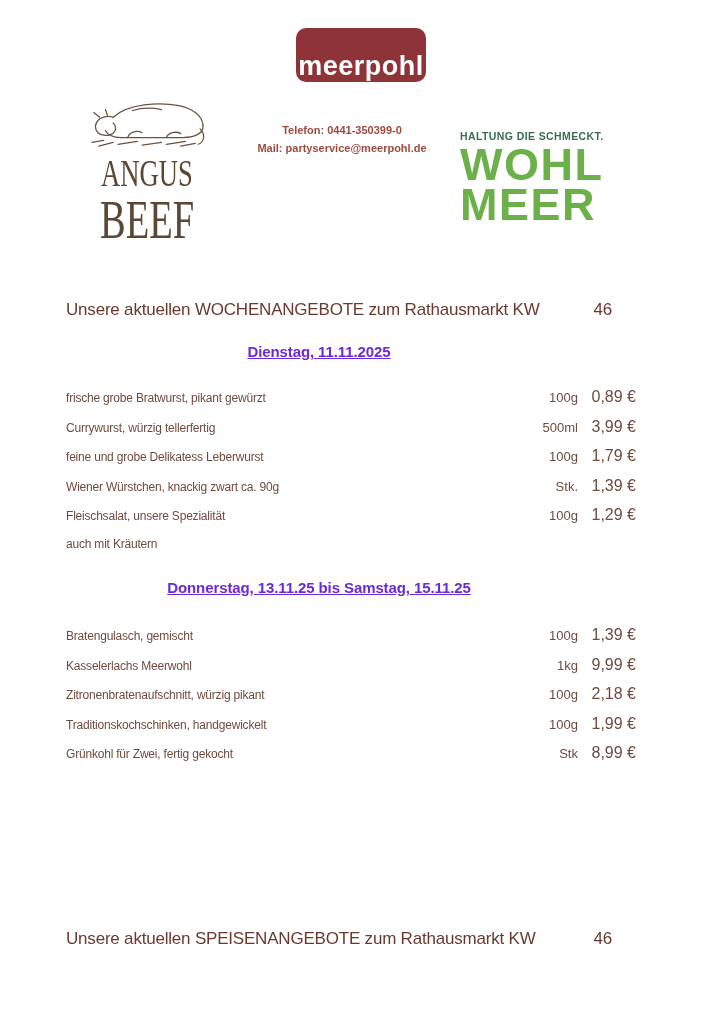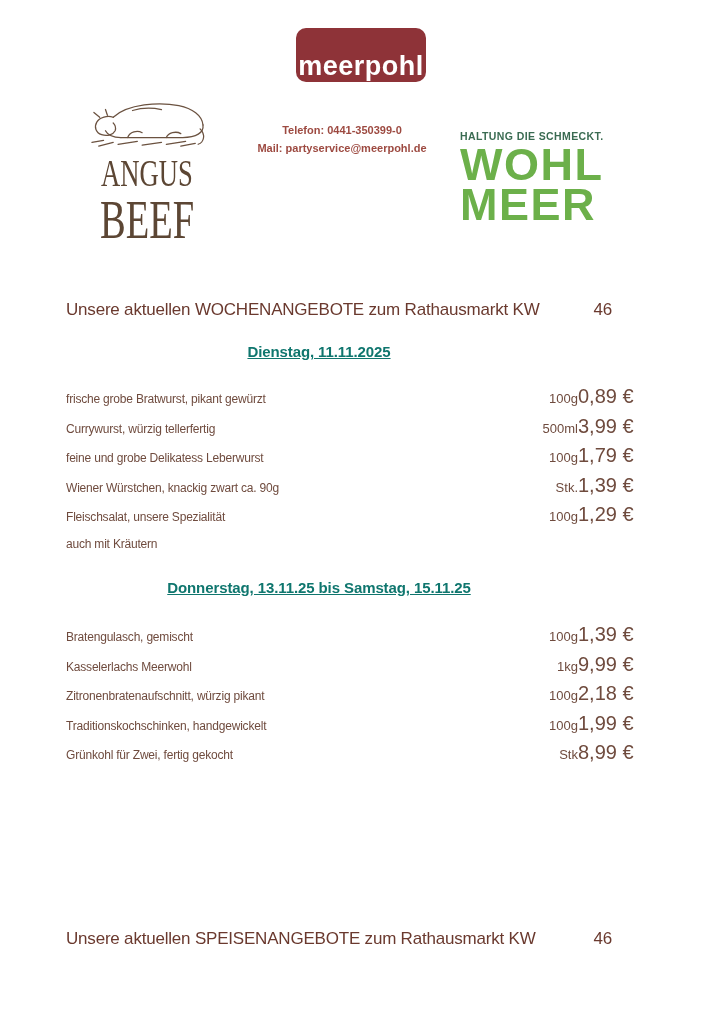--- a/index.html
+++ b/index.html
@@ -55,37 +55,37 @@
     position:absolute;left:66px;width:546px;
     display:flex;justify-content:space-between;align-items:baseline;
     font-size:17px;font-weight:normal;color:#6A392E;
     letter-spacing:-.2px;white-space:nowrap;
   }
   .title-top{top:300px;}
   .title-bottom{top:929px;}
 
   .day-heading{
     position:absolute;left:0;width:638px;text-align:center;
-    font-size:15px;font-weight:bold;color:#0f766e;
+    font-size:15px;font-weight:bold;color:#6d28d9;
     text-decoration:underline;letter-spacing:-.1px;
   }
   .day-1{top:343px;}
   .day-2{top:579px;}
 
   .menu-block{position:absolute;left:66px;width:570px;}
   .menu-1{top:382px;}
   .menu-2{top:620px;}
   .menu-row{
     display:flex;align-items:baseline;
     height:29.5px;line-height:29.5px;
     color:#6F4B3E;white-space:nowrap;
   }
   .item-name{flex:1;font-size:12px;letter-spacing:-.2px;text-align:left;}
   .item-unit{width:52px;text-align:right;font-size:13px;}
-  .item-price{width:58px;font-size:20px;}
+  .item-price{width:58px;text-align:right;font-size:16px;}
 </style>
 </head>
 <body>
 
 <div class="page">
 
   <div class="logo-meerpohl">
     <span>meerpohl</span>
   </div>
 

